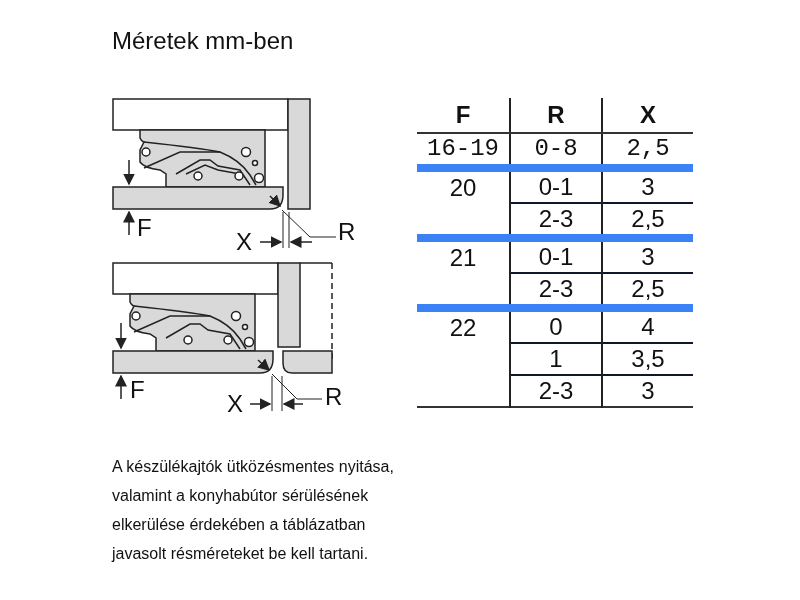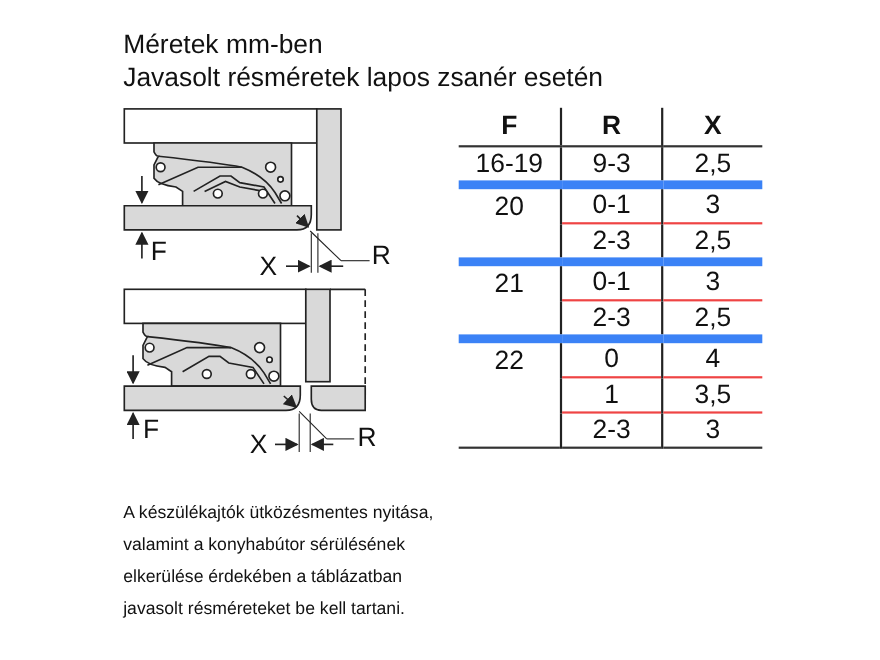--- a/index.html
+++ b/index.html
@@ -9,31 +9,30 @@
   .diagram { position: absolute; left: 100px; top: 90px; }
   .table-wrap { position: absolute; left: 417px; top: 98px; }
   table { border-collapse: collapse; font-size: 24px; }
   th, td { text-align: center; padding: 0; height: 30px; line-height: 30px; }
   th { font-weight: bold; height: 34px; border-bottom: 2px solid #333; }
   td.f { width: 92px; }
   td.r, th.r { width: 90px; border-left: 2px solid #222; border-right: 2px solid #222; }
   td.x, th.x { width: 90px; }
   th.f { width: 92px; }
   tr.grp-start td { border-top: 8px solid #3b82f6; }
-  tr.sub td.r, tr.sub td.x { border-top: 2px solid #ef4444; margin-left: 36px; }
-  tbody tr:first-child td { border-top: none; }
+  tr.sub td.r, tr.sub td.x { border-top: 2px solid #0f172a; margin-left: 36px; }
+  tbody tr:first-child td { border-top: none; font-family: Liberation Mono, monospace; }
   table { border-bottom: 2px solid #333; }
   .note { position: absolute; left: 112px; top: 452px; font-size: 16px; line-height: 29px; }
 </style>
 </head>
 <body>
 
 <div class="title">
   <div>Méretek mm-ben</div>
-  <div>Javasolt résméretek lapos zsanér esetén</div>
 </div>
 
 <svg class="diagram" width="270" height="330" viewBox="0 0 270 330" xmlns="http://www.w3.org/2000/svg">
   <defs>
     <marker id="ah" markerWidth="8" markerHeight="8" refX="7" refY="4" orient="auto">
       <path d="M0,0 L8,4 L0,8 Z" fill="#222"></path>
     </marker>
   </defs>
 
   <g stroke="#222" stroke-width="1.5" fill="none">
@@ -102,21 +101,21 @@
     <thead>
       <tr>
         <th class="f">F</th>
         <th class="r">R</th>
         <th class="x">X</th>
       </tr>
     </thead>
     <tbody>
       <tr class="grp-start">
         <td class="f">16-19</td>
-        <td class="r">9-3</td>
+        <td class="r">0-8</td>
         <td class="x">2,5</td>
       </tr>
       <tr class="grp-start">
         <td class="f">20</td>
         <td class="r">0-1</td>
         <td class="x">3</td>
       </tr>
       <tr class="sub">
         <td class="f"></td>
         <td class="r">2-3</td>

